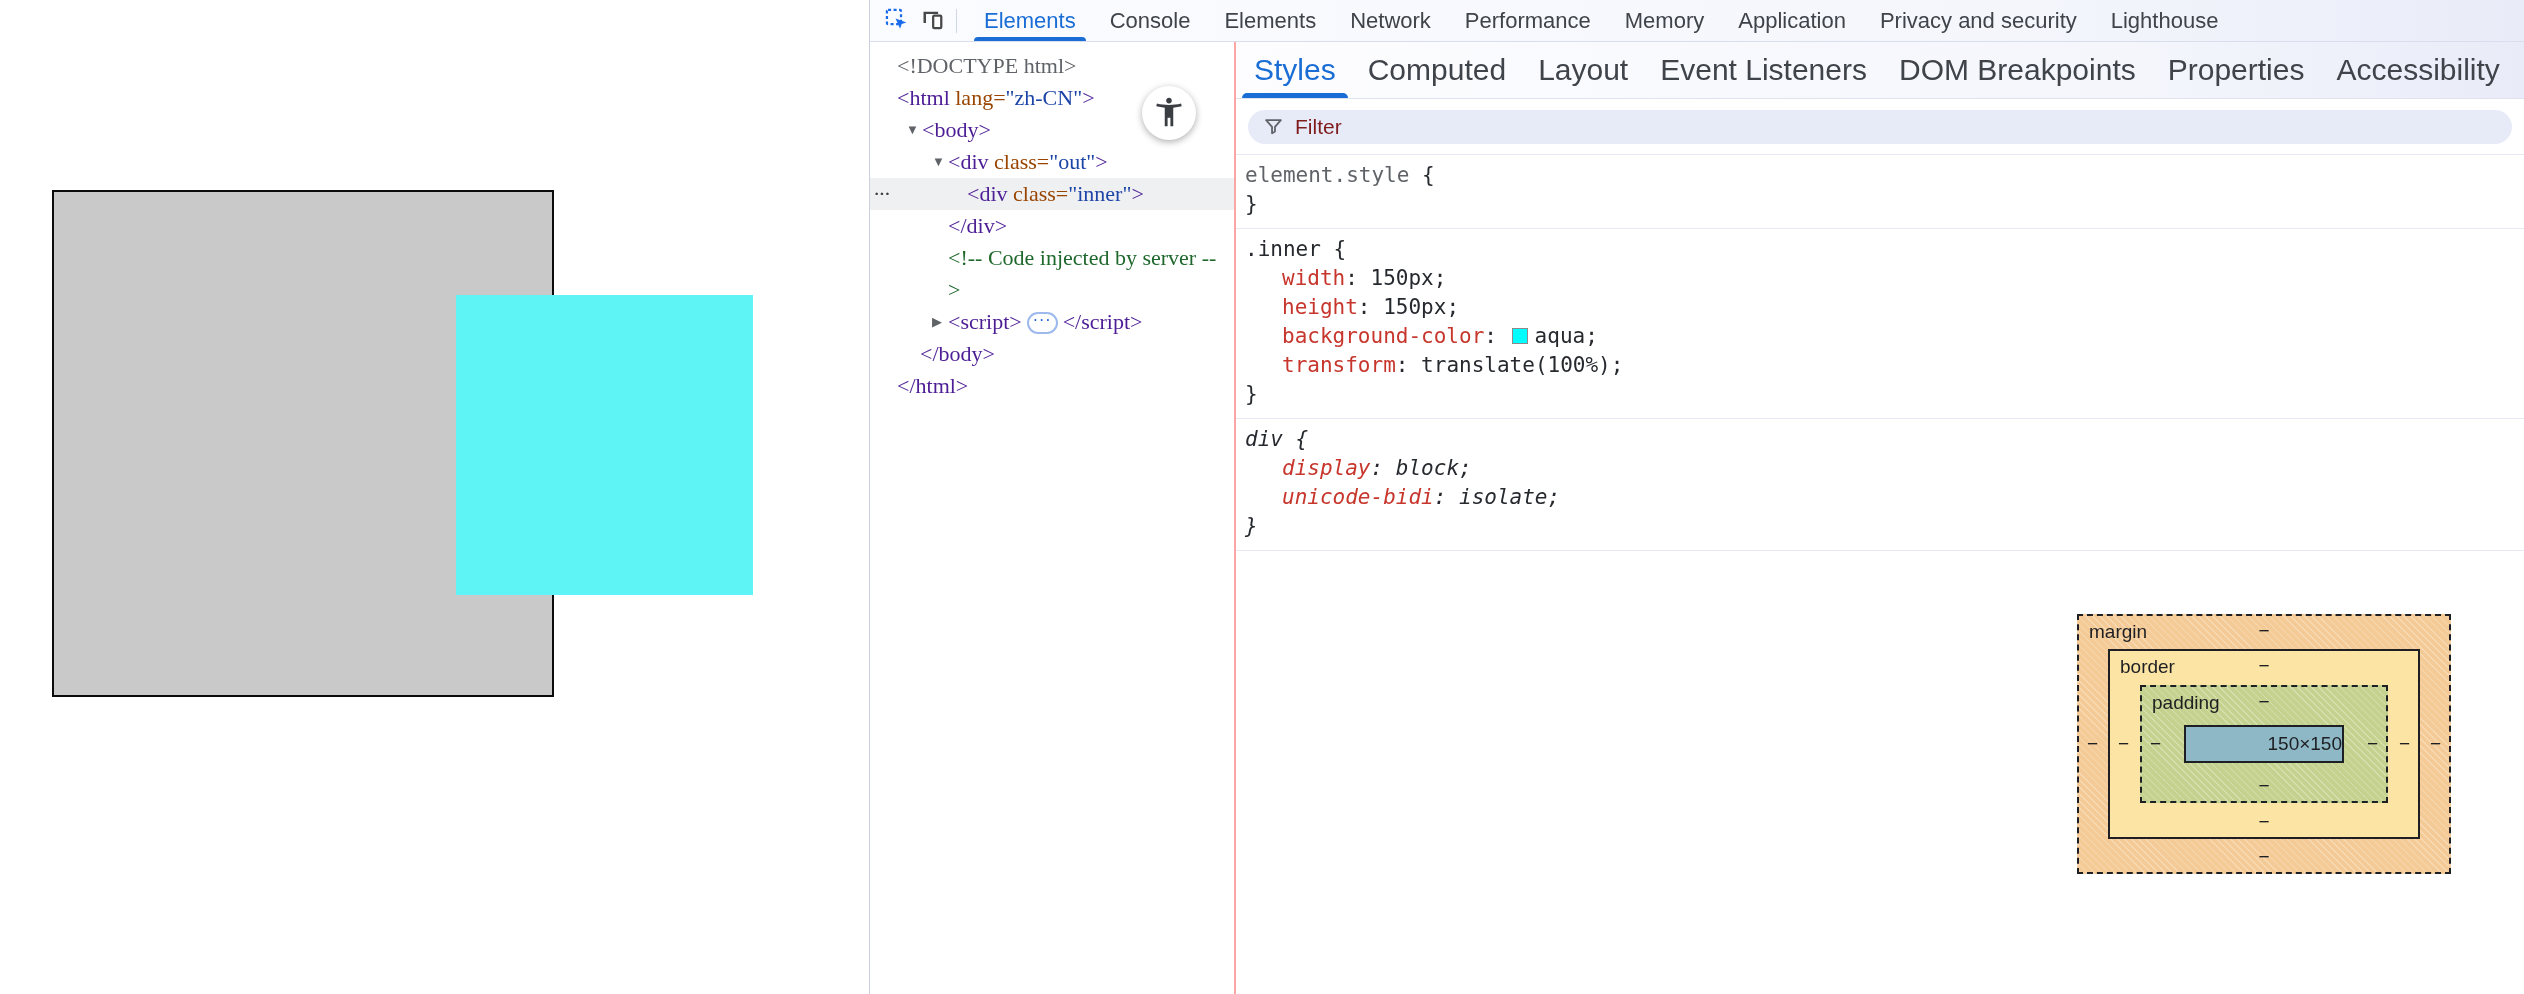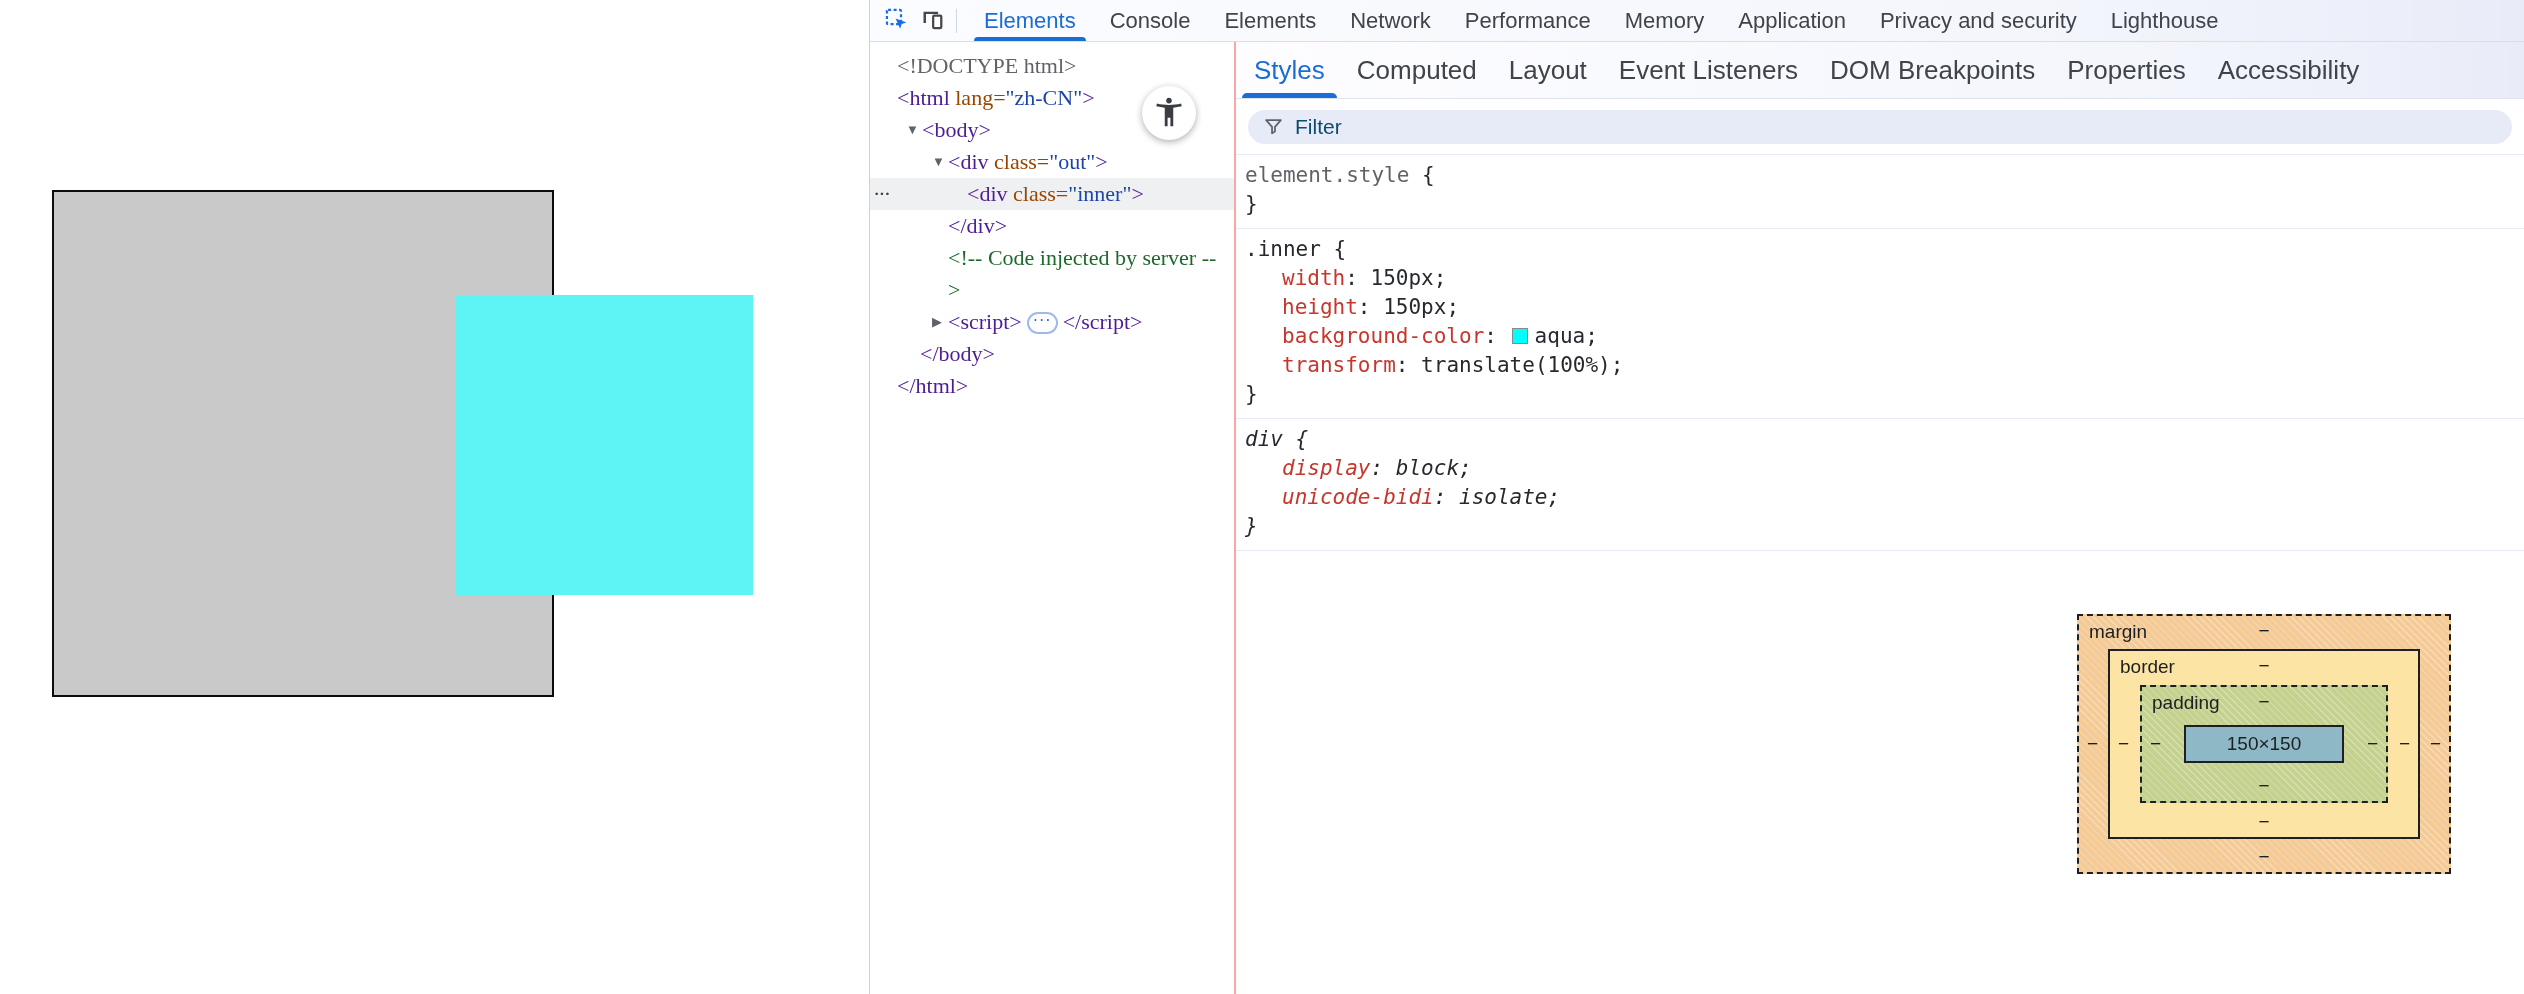--- a/index.html
+++ b/index.html
@@ -36,43 +36,43 @@
   .hint-var{font-style:italic}
   .arrow{display:inline-block;width:16px;font-size:13px;color:#5f6368;vertical-align:3px;cursor:pointer}
   .sel{background:#eff0f2}
   .gutter{position:absolute;left:3px;top:0;color:#3c4043;letter-spacing:-2px;font-size:22px}
   .pill{display:inline-block;border:2px solid #9db9ee;border-radius:11px;background:#fff;color:#1a63d6;font-size:16px;line-height:14px;padding:0 4px 4px;margin:0 5px;vertical-align:3px;letter-spacing:1px;cursor:pointer}
   .a11y{position:absolute;left:272px;top:44px;width:54px;height:54px;border-radius:50%;background:#fff;border:none;box-shadow:0 2px 7px rgba(0,0,0,.32);display:flex;align-items:center;justify-content:center;cursor:pointer;z-index:3}
 
   
   .styles-pane{flex:1;position:relative;display:flex;flex-direction:column;min-width:0}
   .sidebar-tabs{flex:0 0 56px;height:56px;display:flex;align-items:stretch;padding-left:2px;border-bottom:1px solid #dfe3f0;background:linear-gradient(90deg,#fdfdff 0%,#f4f6fc 70%,#e9ecf8 100%)}
-  .stab{position:relative;display:flex;align-items:center;padding:0 16px;font-size:26px;color:#3f434a;background:none;border:none;font-family:inherit;cursor:pointer;white-space:nowrap}
+  .stab{position:relative;display:flex;align-items:center;padding:0 16px;font-size:30px;color:#3f434a;background:none;border:none;font-family:inherit;cursor:pointer;white-space:nowrap}
   .stab.active{color:#1a6dd5}
   .stab.active::after{content:"";position:absolute;left:4px;right:4px;bottom:0;height:5px;border-radius:5px 5px 0 0;background:#1a6dd5}
   .filter-row{flex:0 0 55px;height:55px;display:flex;align-items:center;padding:0 12px;border-bottom:1px solid #e7eaf4}
-  .filter-pill{flex:1;height:34px;border-radius:17px;background:#e7ebf8;display:flex;align-items:center;gap:11px;padding:0 15px;color:#0c4a6e;font-size:21px;cursor:text}
+  .filter-pill{flex:1;height:34px;border-radius:17px;background:#e7ebf8;display:flex;align-items:center;gap:11px;padding:0 15px;color:#7f1d1d;font-size:21px;cursor:text}
   .css{font-family:"DejaVu Sans Mono",monospace;font-size:21px;line-height:29px;color:#26292e}
   .css-section{padding:6px 12px 9px 9px;border-bottom:1px solid #e7eaf4}
   .prop-line{padding-left:37px;cursor:pointer}
   .sel-name{color:#26292e}
   .sel-gray{color:#5f6368}
   .pname{color:#c7362c}
   .ua{font-style:italic}
   .swatch{display:inline-block;width:16px;height:16px;border:1px solid #8a8a8a;margin:0 7px 0 2px;vertical-align:-1px;box-sizing:border-box}
 
   
   .bm{position:absolute;left:841px;top:572px;width:374px;height:260px;font-size:19px;color:#1d1f22}
   .bm *{box-sizing:border-box}
   .bm-layer{position:absolute}
   .hatch{background-image:repeating-linear-gradient(45deg,rgba(255,255,255,.28) 0 1px,transparent 1px 5px)}
   .bm-margin{inset:0;background-color:#f4ca97;border:2px dashed #1d1f22}
   .bm-border{inset:33px 29px;background-color:#fce4a4;border:2px solid #1d1f22}
   .bm-padding{inset:34px 30px;background-color:#c5d18e;border:2px dashed #1d1f22}
-  .bm-content{inset:38px 42px;background-color:#8fb8c7;border:2px solid #1d1f22;display:flex;align-items:center;justify-content:center}
+  .bm-content{inset:38px 42px;background-color:#8fb8c7;border:2px solid #1d1f22;display:flex;align-items:center;justify-content:flex-end}
   .bm-label{position:absolute;left:10px;top:5px}
   .dash-t{position:absolute;top:4px;left:50%;transform:translateX(-50%)}
   .dash-b{position:absolute;bottom:4px;left:50%;transform:translateX(-50%)}
   .dash-l{position:absolute;left:8px;top:50%;transform:translateY(-50%)}
   .dash-r{position:absolute;right:8px;top:50%;transform:translateY(-50%)}
 </style>
 </head>
 <body>
 
 <div class="screen">

